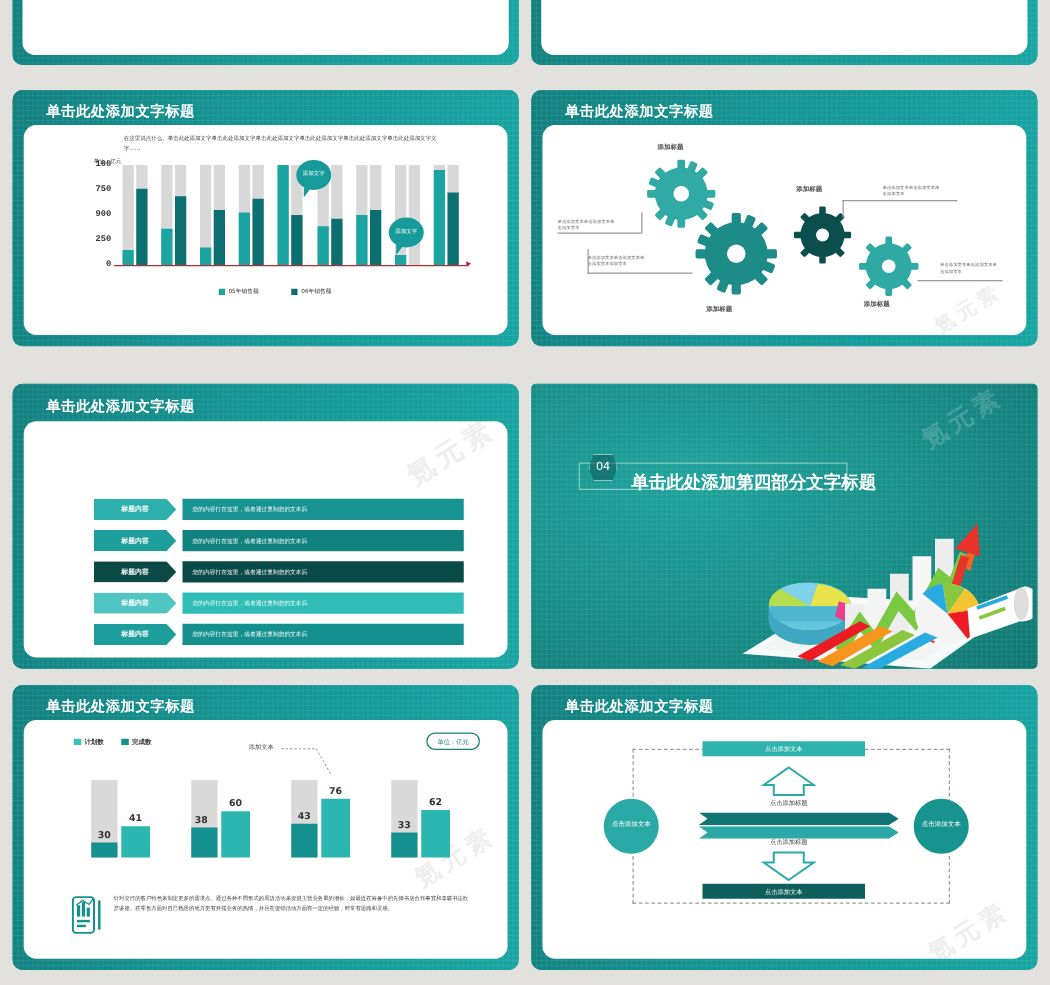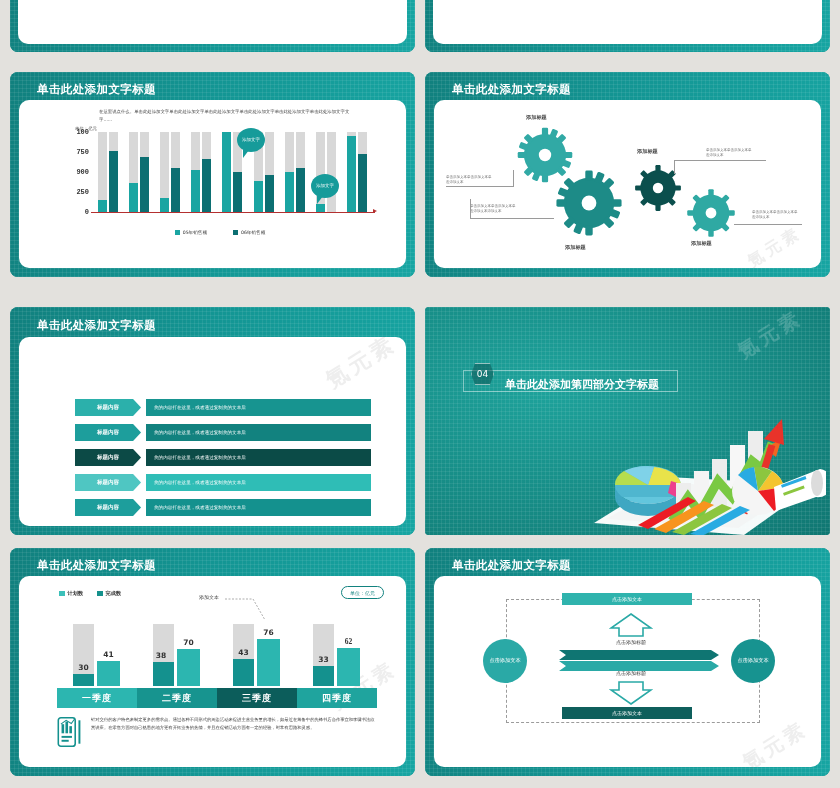--- a/index.html
+++ b/index.html
@@ -155,21 +155,21 @@
   .secnum{
     position:absolute; left:46px; top:56px; width:23px; height:22px;
     border:.8px solid rgba(255,255,255,.55);
     clip-path:polygon(18% 0,82% 0,100% 50%,82% 100%,18% 100%,0 50%);
     background:rgba(12,90,88,.55);
     display:flex;align-items:center;justify-content:center;
     color:#fff; font-size:9px;
   }
   .sectext{
     position:absolute; left:80px; top:70px;
-    color:#fff; font-size:11px; font-weight:bold; white-space:nowrap;
+    color:#fff; font-size:14px; font-weight:bold; white-space:nowrap;
   }
   .art{ position:absolute; right:4px; bottom:0px; width:250px; height:150px; }
 
   
   #slide5{ left:10px; top:548px; width:405px; height:228px; border-radius:8px;}
   #slide5 .stitle{ left:27px; top:10px; font-size:11.5px; }
   #slide5 .card{ left:9px; top:28px; right:9px; bottom:9px; }
   .qlegend{ position:absolute; left:40px; top:14px; display:flex; gap:14px; }
   .qunit{
     position:absolute; right:22px; top:10px;
@@ -543,42 +543,36 @@
               <div class="qbar" style="left: 0px; width: 21px; height: 12.4px; background: rgb(20, 145, 142);"></div>
               <div class="qbar" style="height: 25.42px; background: rgb(44, 182, 176);"></div>
               <div class="qval left" style="width: 21px; bottom: 14.4px; position: absolute;">30</div>
               <div class="qval right" style="bottom: 27.42px; position: absolute;">41</div>
             </div>
             <div class="qgrp" style="left: 96px; width: 48px;">
               <div class="qghost"></div>
               <div class="qbar" style="left: 0px; width: 21px; height: 23.56px; background: rgb(20, 145, 142);"></div>
               <div class="qbar" style="height: 37.2px; background: rgb(44, 182, 176);"></div>
               <div class="qval left" style="width: 16px; bottom: 25.56px; position: absolute;">38</div>
-              <div class="qval right" style="bottom: 39.2px; position: absolute;">70</div>
+              <div class="qval right" style="bottom: 39.2px; position: absolute;">60</div>
             </div>
             <div class="qgrp" style="left: 176px; width: 48px;">
               <div class="qghost"></div>
               <div class="qbar" style="left: 0px; width: 21px; height: 26.66px; background: rgb(20, 145, 142);"></div>
               <div class="qbar" style="height: 47.12px; background: rgb(44, 182, 176);"></div>
               <div class="qval left" style="width: 21px; bottom: 28.66px; position: absolute;">43</div>
               <div class="qval right" style="bottom: 49.12px; position: absolute;">76</div>
             </div>
             <div class="qgrp" style="left: 256px; width: 48px;">
               <div class="qghost"></div>
               <div class="qbar" style="left: 0px; width: 21px; height: 20.46px; background: rgb(20, 145, 142);"></div>
               <div class="qbar" style="height: 38.44px; background: rgb(44, 182, 176);"></div>
               <div class="qval left" style="width: 21px; bottom: 22.46px; position: absolute;">33</div>
-              <div class="qval right" style="bottom: 40.44px; position: absolute; font-family: Liberation Serif, serif;">62</div>
-            </div>
-          </div>
-        <div class="qband" id="qband">
-            <div class="qcell" style="background: rgb(44, 182, 176);">一季度</div>
-            <div class="qcell" style="background: rgb(23, 148, 143);">二季度</div>
-            <div class="qcell" style="background: rgb(12, 93, 91);">三季度</div>
-            <div class="qcell" style="background: rgb(31, 164, 158);">四季度</div>
+              <div class="qval right" style="bottom: 40.44px; position: absolute;">62</div>
+            </div>
           </div>
         <div class="addtxt" style="left:142px;top:-24px;">添加文本</div>
         <svg style="position:absolute;left:168px;top:-22px" width="42" height="26">
           <path d="M0 3 L28 3 L40 24" stroke="#8b8b8b" stroke-width=".7" fill="none" stroke-dasharray="2,1.5"></path>
         </svg>
       </div>
 
       <div class="footnote">
         <svg class="fnicon" viewBox="0 0 40 48">
           <rect x="2" y="2" width="26" height="44" rx="4" fill="none" stroke="#14918e" stroke-width="2.4"></rect>

